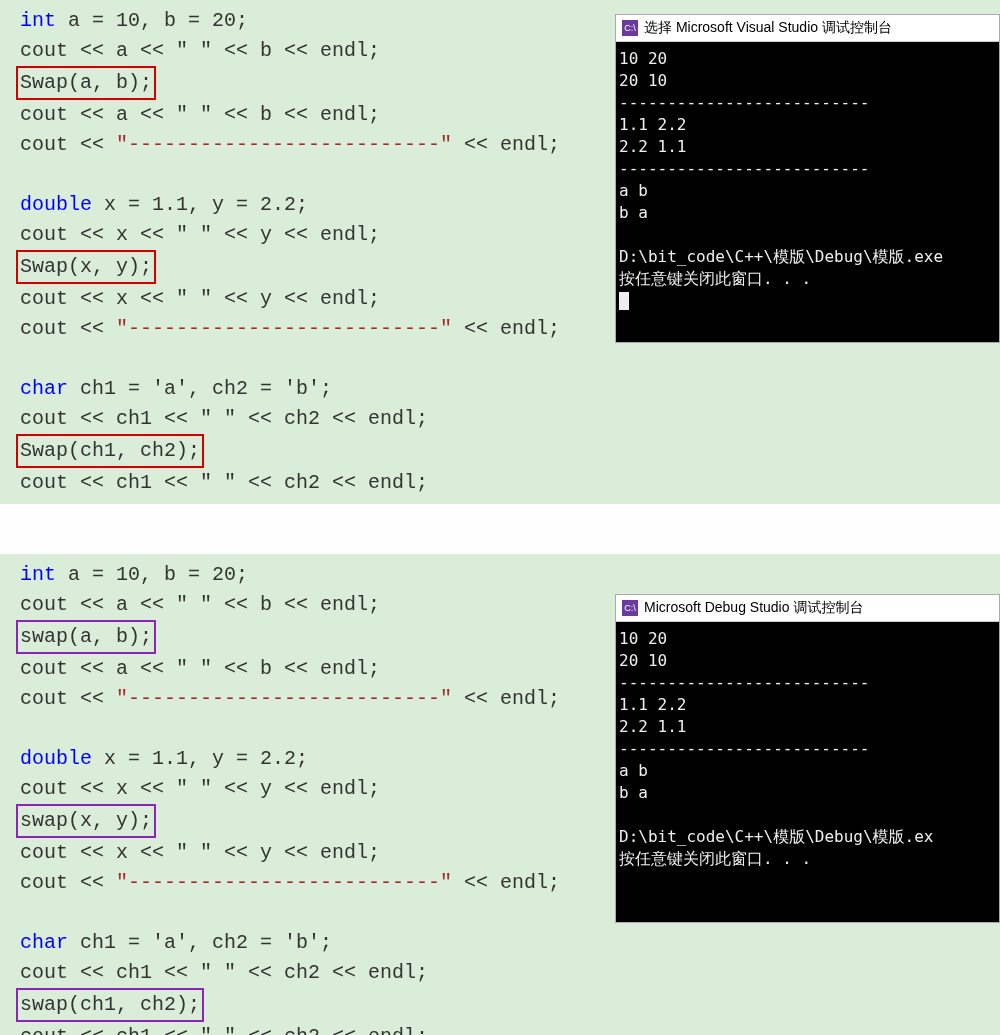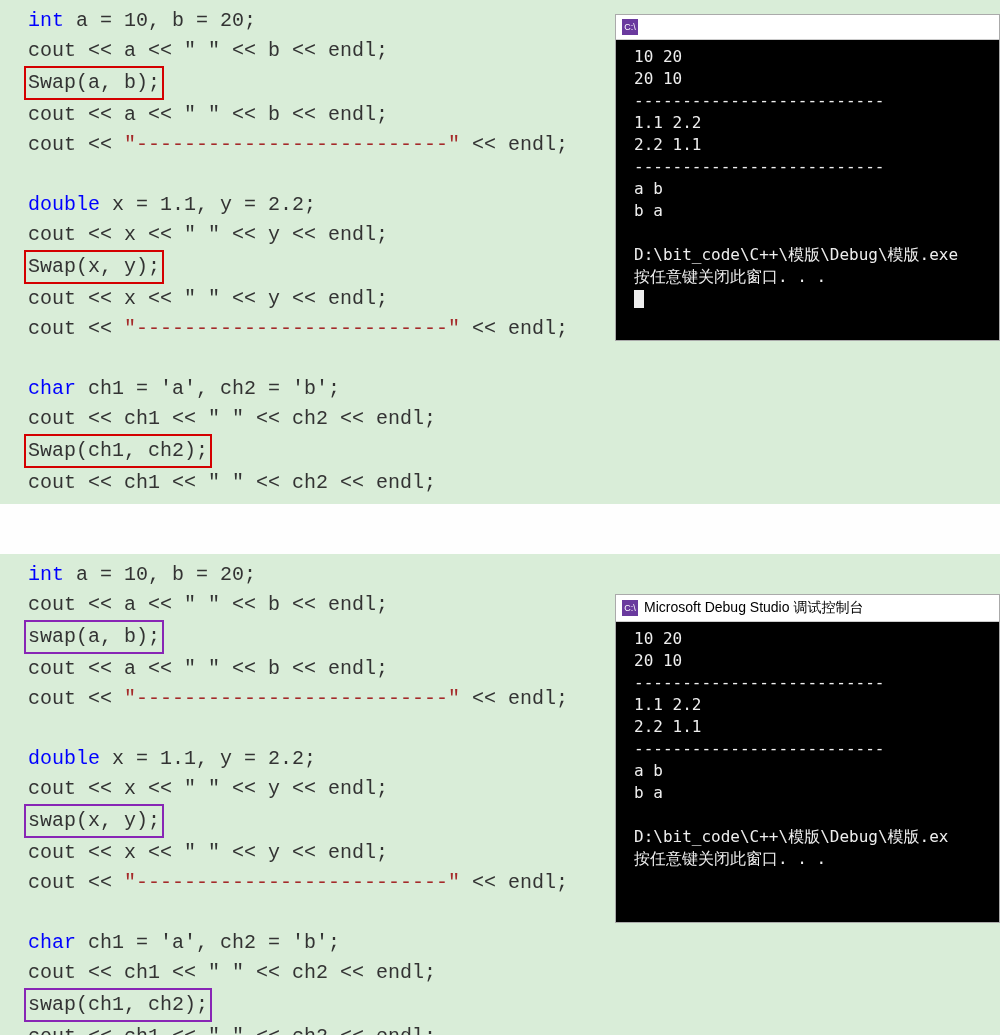--- a/index.html
+++ b/index.html
@@ -8,21 +8,21 @@
       background: #fefefe;
       font-family: "Consolas", "Courier New", monospace;
       position: relative;
     }
     .panel {
       position: relative;
       margin-bottom: 50px;
     }
     .code-area {
       background: #d9edd8;
-      padding: 6px 28px;
+      padding: 6px 20px;
       font-size: 20px;
       line-height: 30px;
       color: #333;
       font-family: "Consolas", "Courier New", monospace;
     }
     .code-line {
       white-space: pre;
       position: relative;
     }
     .kw { color: #0000ff; }
@@ -69,21 +69,21 @@
       align-items: center;
       justify-content: center;
       font-family: sans-serif;
     }
     .console-body {
       background: #000;
       color: #eee;
       font-family: "SimSun", "Consolas", monospace;
       font-size: 16px;
       line-height: 22px;
-      padding: 6px 18px;
+      padding: 6px 3px;
       min-height: 300px;
       white-space: pre;
       overflow: hidden;
     }
     .cursor {
       background: #eee;
       width: 10px;
       height: 18px;
       display: inline-block;
       vertical-align: text-bottom;
@@ -110,20 +110,21 @@
     <div class="code-line"><span></span>&nbsp;</div>
     <div class="code-line"><span class="kw">char</span><span> ch1 = 'a', ch2 = 'b';</span></div>
     <div class="code-line"><span>cout &lt;&lt; ch1 &lt;&lt; " " &lt;&lt; ch2 &lt;&lt; endl;</span></div>
     <div class="code-line"><span class="box-red">Swap(ch1, ch2);</span></div>
     <div class="code-line"><span>cout &lt;&lt; ch1 &lt;&lt; " " &lt;&lt; ch2 &lt;&lt; endl;</span></div>
   </div>
 
   <div class="console-wrap">
     <div class="console-title">
       <span class="console-icon">C:\</span>
+      <span>选择 Microsoft Visual Studio 调试控制台</span>
     </div>
     <div class="console-body"><span>10 20
 20 10
 --------------------------
 1.1 2.2
 2.2 1.1
 --------------------------
 a b
 b a
 

